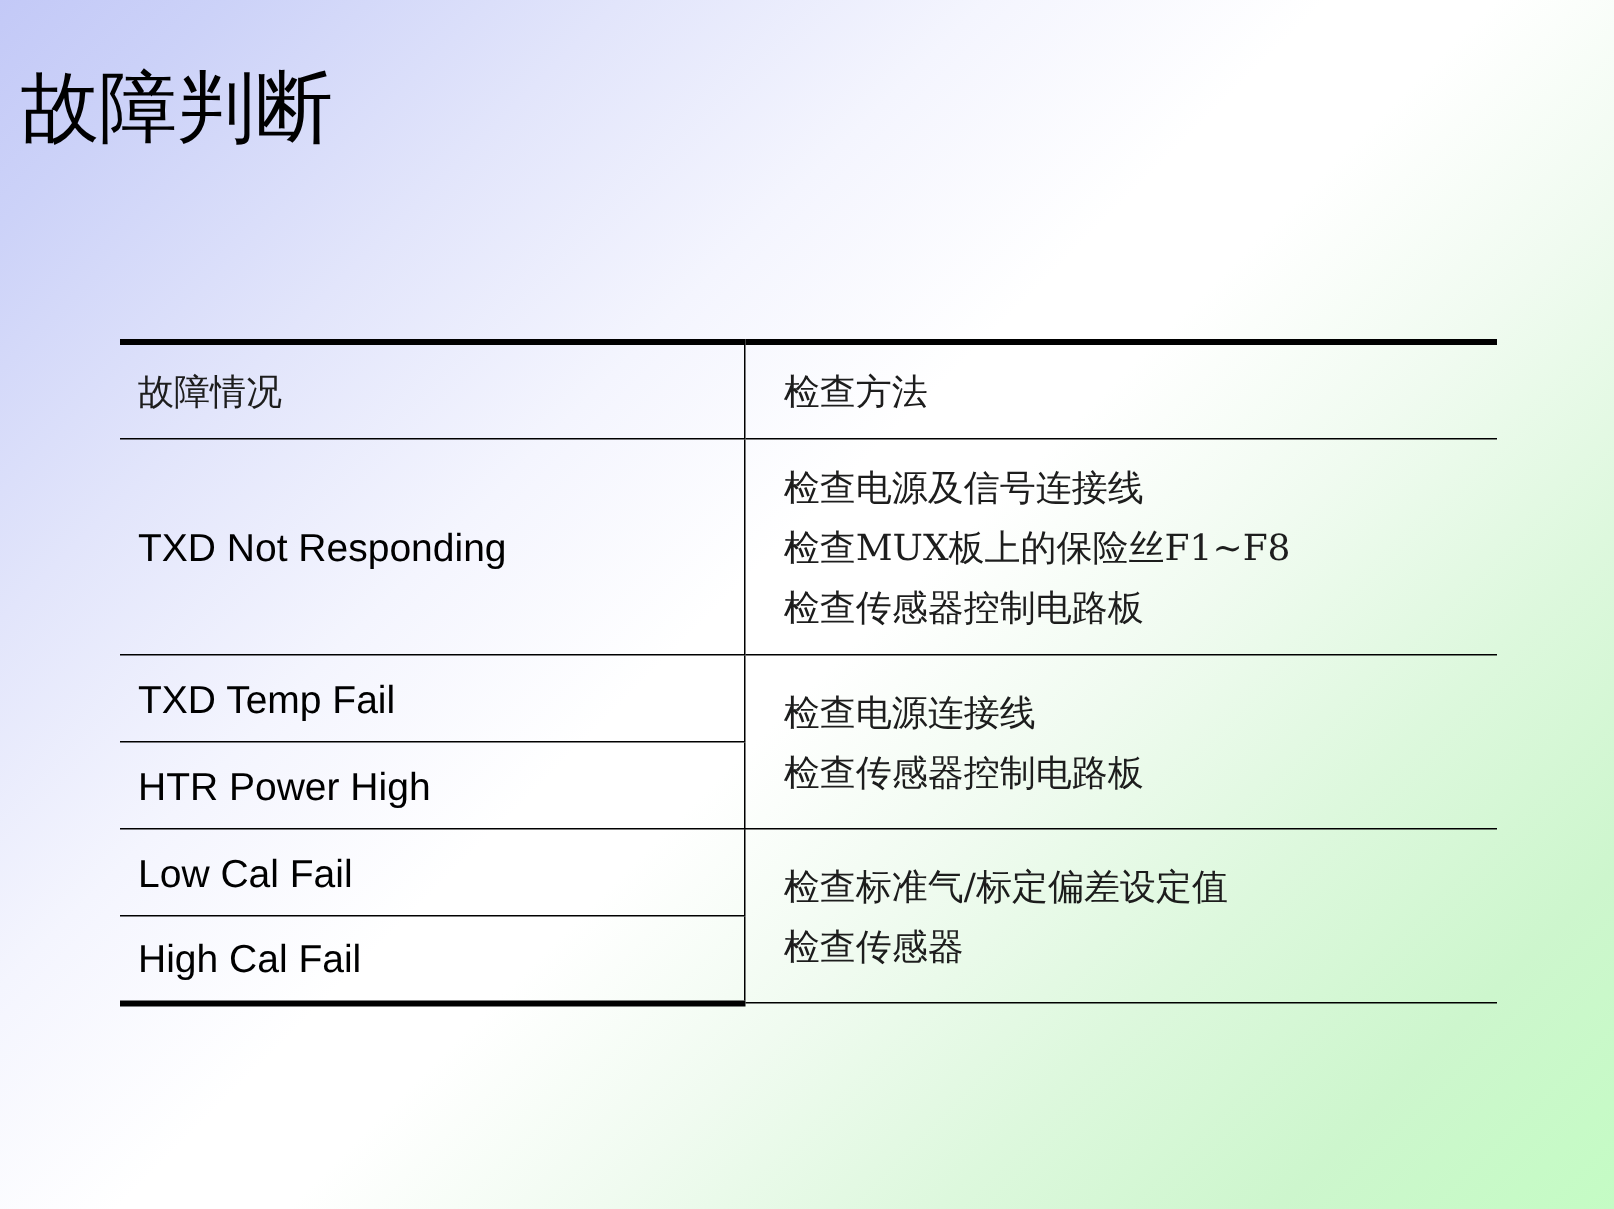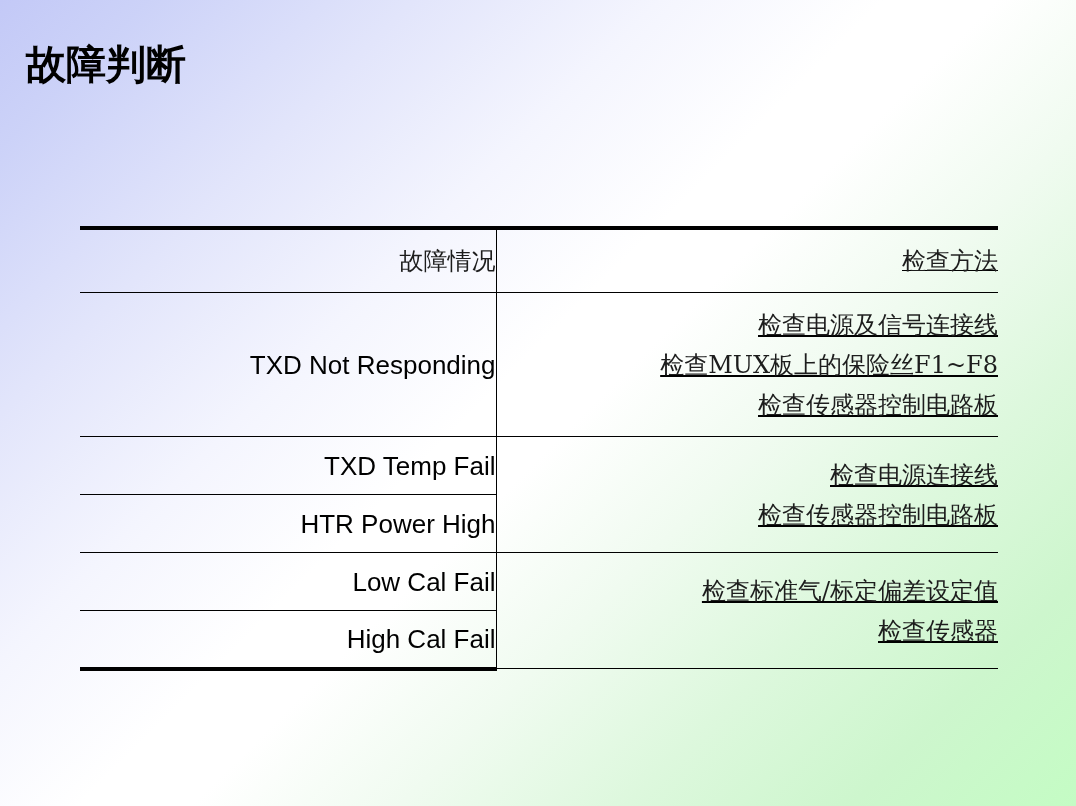--- a/index.html
+++ b/index.html
@@ -29,27 +29,27 @@
         #f0fbf0 64%,
         #ddf8dd 76%,
         #cdf6cd 88%,
         #c4fcc4 100%);
     overflow: hidden;
   }
 
   
   #slide-title {
     position: absolute;
-    left: 26px;
+    left: 14px;
     top: 8px;
-    font-size: 40px;
+    font-size: 52px;
     line-height: 58px;
     color: #000000;
     font-family: "DejaVu Serif", "Liberation Serif", serif;
-    font-weight: bold;
+    font-weight: normal;
     letter-spacing: 0px;
     white-space: nowrap;
   }
 
   
   #logo {
     position: absolute;
     left: 800px;
     top: 10px;
     width: 272px;
@@ -100,32 +100,31 @@
     width: 918px;
     border-collapse: collapse;
     table-layout: fixed;
   }
   #fault-table col.col-left  { width: 416px; }
   #fault-table col.col-right { width: 502px; }
 
   #fault-table td,
   #fault-table th {
     vertical-align: middle;
-    text-align: right;
+    text-align: left;
     padding: 0 0 0 12px;
     border-top: 1.2px solid #000000;
     border-bottom: 1.2px solid #000000;
     background: transparent;
     font-weight: normal;
   }
   #fault-table td.rightcell,
   #fault-table th.rightcell {
     border-left: 1.4px solid #000000;
-    padding-left: 14px;
-    text-decoration: underline;
+    padding-left: 26px;
   }
 
   #fault-table tr.head-row th {
     border-top: 4px solid #000000;
     height: 62px;
   }
   #fault-table tr.last-row td {
     border-bottom: 4px solid #000000;
   }
 

